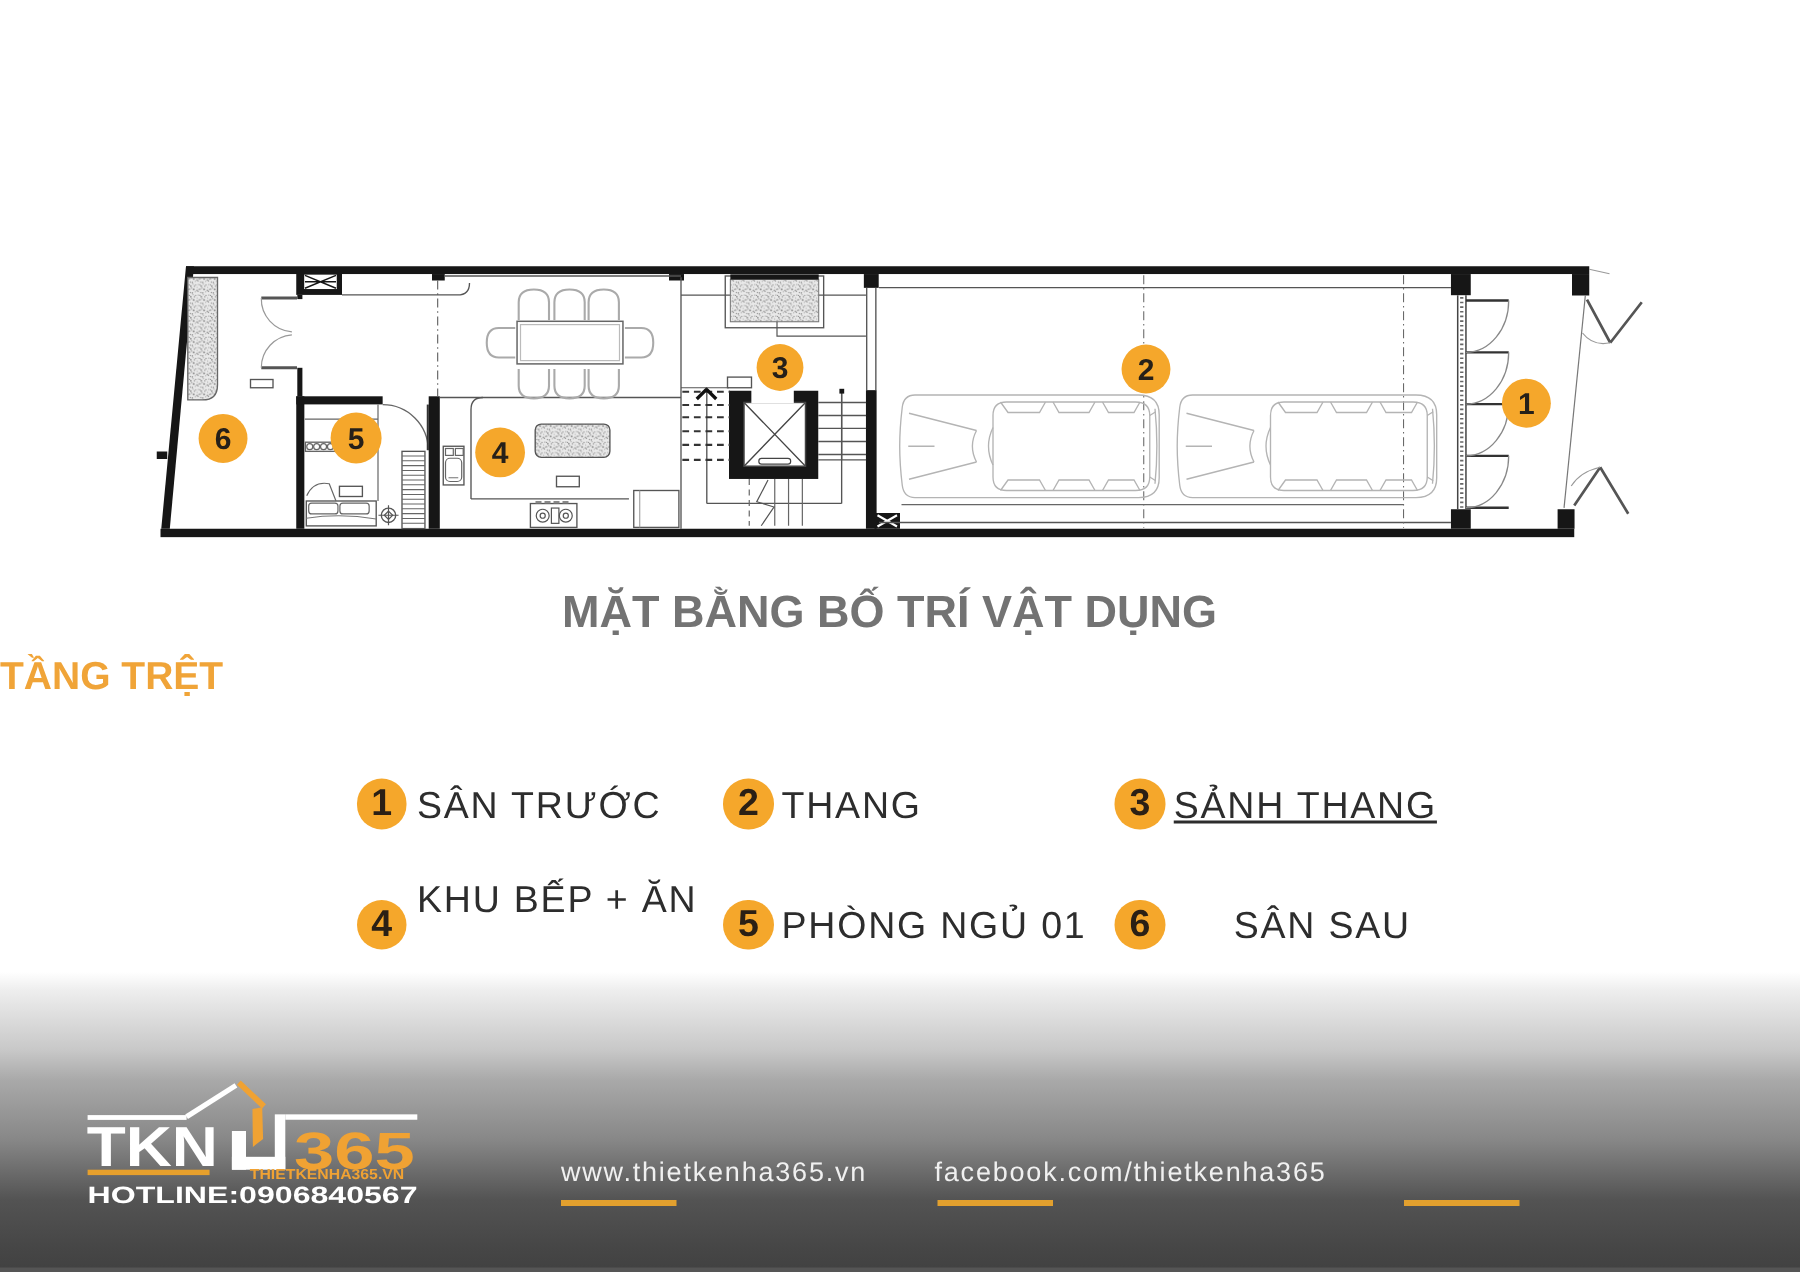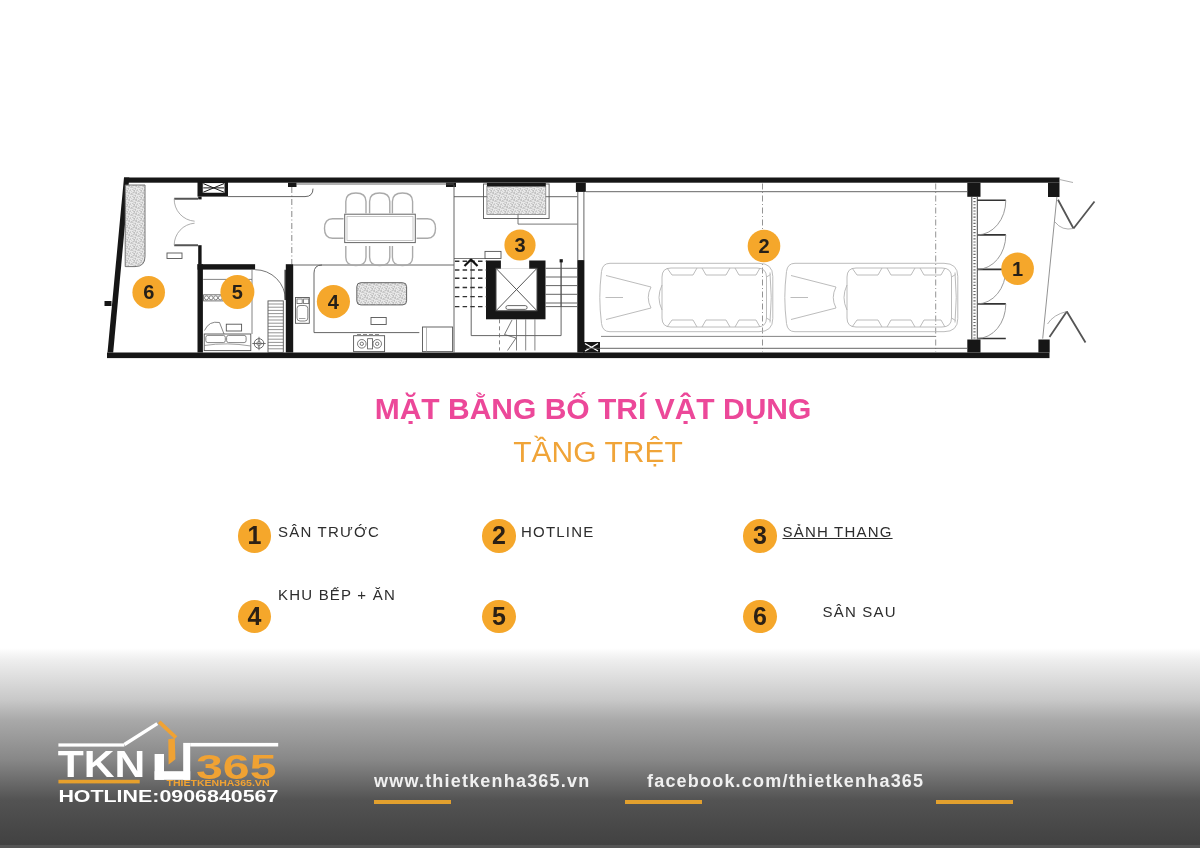--- a/index.html
+++ b/index.html
@@ -2,32 +2,32 @@
 <html><head>
 <meta charset="utf-8">
 <style>
   html,body{margin:0;padding:0;}
   body{width:1200px;height:848px;overflow:hidden;background:#ffffff;
        font-family:"Liberation Sans", sans-serif;}
   .page{position:relative;width:1200px;height:848px;}
   .abs{position:absolute;}
   
   .title1{left:0;width:1186px;top:392px;text-align:center;
-          font-size:30px;font-weight:bold;letter-spacing:0px;color:#ec4899;}
-  .title2{left:0;width:1196px;top:435px;text-align:center;
-          font-size:30px;font-weight:normal;letter-spacing:0px;color:#f0a438;}
+          font-size:30px;font-weight:bold;letter-spacing:0px;color:#737373;}
+  .title2{left:0;width:1196px;top:435px;text-align:left;
+          font-size:26px;font-weight:bold;letter-spacing:0px;color:#f0a438;}
   
   .lgc{width:33.5px;height:33.5px;border-radius:50%;background:#f5a72b;
        text-align:center;line-height:33.5px;font-size:25px;font-weight:bold;color:#2b2015;}
-  .lgt{font-size:15px;color:#2d2d2d;letter-spacing:1.2px;white-space:nowrap;}
+  .lgt{font-size:25px;color:#2d2d2d;letter-spacing:1.2px;white-space:nowrap;}
   
   .footer{left:0;top:648px;width:1200px;height:200px;
     background:linear-gradient(to bottom,#ffffff 0%,#eeeeee 6%,#c8c8c8 26%,
       #a9a9a9 36%,#878787 56%,#535353 76%,#464646 92%,#414141 100%);}
-  .flink{font-size:18px;font-weight:bold;color:#f0f0f0;letter-spacing:1.2px;
+  .flink{font-size:18px;font-weight:normal;color:#f0f0f0;letter-spacing:1.2px;
          white-space:nowrap;}
   .fbar{width:77px;height:4px;background:#e2a02e;}
 </style>
 </head>
 <body>
 <div class="page">
 
   <svg class="abs" style="left:0;top:0" width="1200" height="848" viewBox="0 0 1200 848">
     <defs>
   <pattern id="spk" width="7" height="7" patternUnits="userSpaceOnUse">
@@ -200,34 +200,35 @@
     <circle cx="148.7" cy="292.3" r="16.3" fill="#f5a72b"></circle>
     <text x="148.7" y="299.40000000000003" text-anchor="middle" font-family="Liberation Sans, sans-serif" font-size="20" font-weight="bold" fill="#262019">6</text>
   </svg>
 
   <div class="abs title1">MẶT BẰNG BỐ TRÍ VẬT DỤNG</div>
   <div class="abs title2">TẦNG TRỆT</div>
 
   <div class="abs lgc" style="left:237.7px;top:519.4px;">1</div>
   <div class="abs lgt" style="left:278px;top:523px;">SÂN TRƯỚC</div>
   <div class="abs lgc" style="left:482.2px;top:519.4px;">2</div>
-  <div class="abs lgt" style="left:521px;top:523px;">HOTLINE</div>
+  <div class="abs lgt" style="left:521px;top:523px;">THANG</div>
   <div class="abs lgc" style="left:743.2px;top:519.4px;">3</div>
   <div class="abs lgt" style="left:782.5px;top:523px;text-decoration:underline;">SẢNH THANG</div>
 
   <div class="abs lgc" style="left:237.7px;top:599.7px;">4</div>
   <div class="abs lgt" style="left:278px;top:586px;">KHU BẾP + ĂN</div>
   <div class="abs lgc" style="left:482.2px;top:599.7px;">5</div>
+  <div class="abs lgt" style="left:521px;top:603.3px;">PHÒNG NGỦ 01</div>
   <div class="abs lgc" style="left:743.2px;top:599.7px;">6</div>
   <div class="abs lgt" style="left:782.5px;top:603.3px;margin-left:40px;">SÂN SAU</div>
 
   <div class="abs footer"></div>
   <div class="abs" style="left:0;top:845px;width:1200px;height:3px;background:#555555;"></div>
   <div class="abs flink" style="left:374px;top:771px;">www.thietkenha365.vn</div>
-  <div class="abs flink" style="left:623px;top:771px;margin-left:24px;">facebook.com/thietkenha365</div>
+  <div class="abs flink" style="left:623px;top:771px;">facebook.com/thietkenha365</div>
   <div class="abs fbar" style="left:374px;top:800px;"></div>
   <div class="abs fbar" style="left:625px;top:800px;"></div>
   <div class="abs fbar" style="left:936px;top:800px;"></div>
 
   <svg class="abs" style="left:40px;top:715px" width="250" height="95" viewBox="0 0 250 95" font-family="Liberation Sans, sans-serif">
 
     <rect x="18.4" y="28.4" width="66" height="3.2" fill="#ffffff"></rect>
     <path d="M84.4,29.5 L117.3,8.6" stroke="#ffffff" stroke-width="3.4" fill="none"></path>
     <path d="M119.2,6.8 L136,22.6" stroke="#f0a233" stroke-width="3.8" fill="none"></path>
     <polygon points="128.3,24.3 134.8,23.2 135.4,44.3 128.6,49.6" fill="#f0a233"></polygon>

